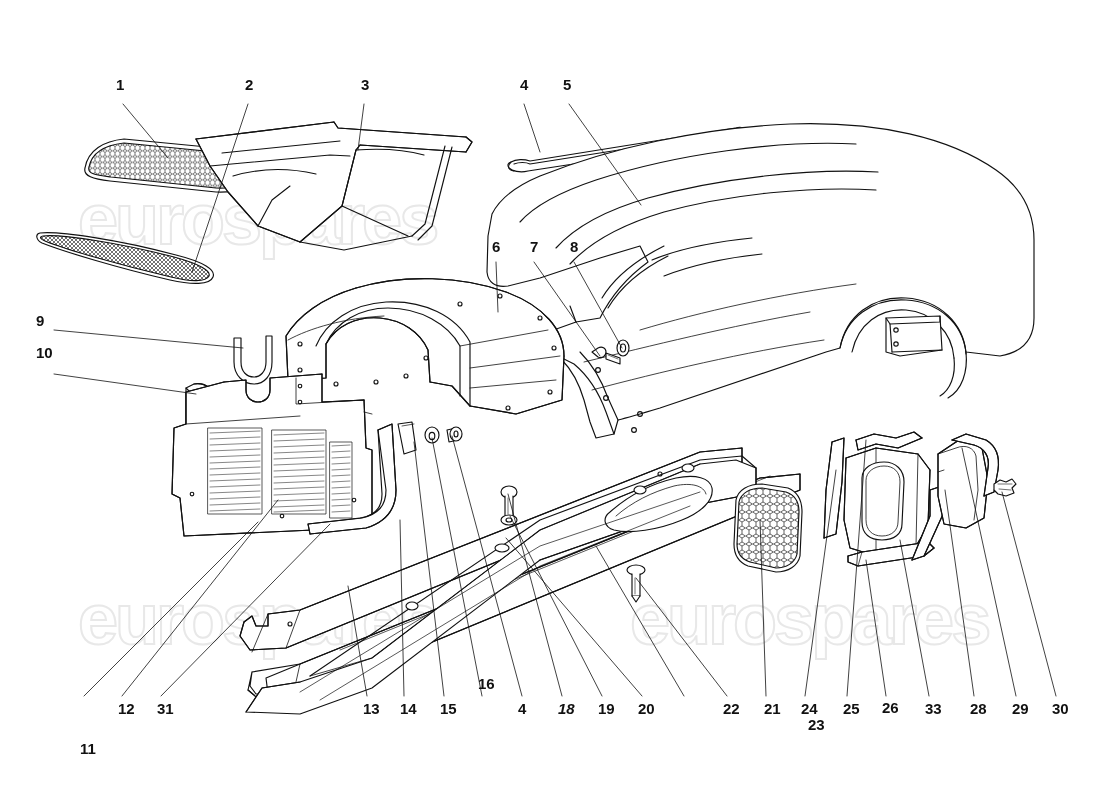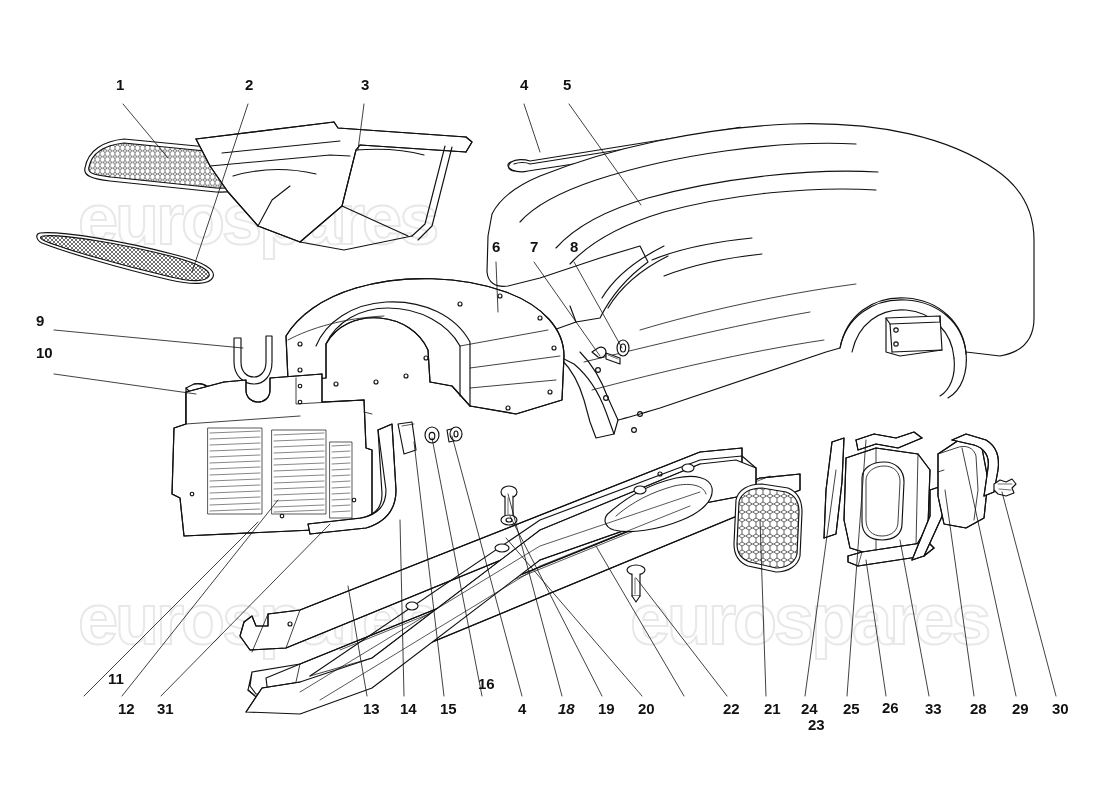--- a/index.html
+++ b/index.html
@@ -414,21 +414,21 @@
       <div class="lbl" style="left: 116px; top: 76px;">1</div>
       <div class="lbl" style="left: 245px; top: 76px;">2</div>
       <div class="lbl" style="left: 361px; top: 76px;">3</div>
       <div class="lbl" style="left: 520px; top: 76px;">4</div>
       <div class="lbl" style="left: 563px; top: 76px;">5</div>
       <div class="lbl" style="left: 492px; top: 238px;">6</div>
       <div class="lbl" style="left: 530px; top: 238px;">7</div>
       <div class="lbl" style="left: 570px; top: 238px;">8</div>
       <div class="lbl" style="left: 36px; top: 312px;">9</div>
       <div class="lbl" style="left: 36px; top: 344px;">10</div>
-      <div class="lbl" style="left: 80px; top: 670px; margin-left: 28px;">11</div>
+      <div class="lbl" style="left: 80px; top: 740px;">11</div>
       <div class="lbl" style="left: 118px; top: 700px;">12</div>
       <div class="lbl" style="left: 157px; top: 700px;">31</div>
       <div class="lbl" style="left: 363px; top: 700px;">13</div>
       <div class="lbl" style="left: 400px; top: 700px;">14</div>
       <div class="lbl" style="left: 440px; top: 700px;">15</div>
       <div class="lbl" style="left: 478px; top: 675px;">16</div>
       <div class="lbl" style="left: 518px; top: 700px;">4</div>
       <div class="lbl" style="left: 558px; top: 700px; font-style: italic;">18</div>
       <div class="lbl" style="left: 598px; top: 700px;">19</div>
       <div class="lbl" style="left: 638px; top: 700px;">20</div>

